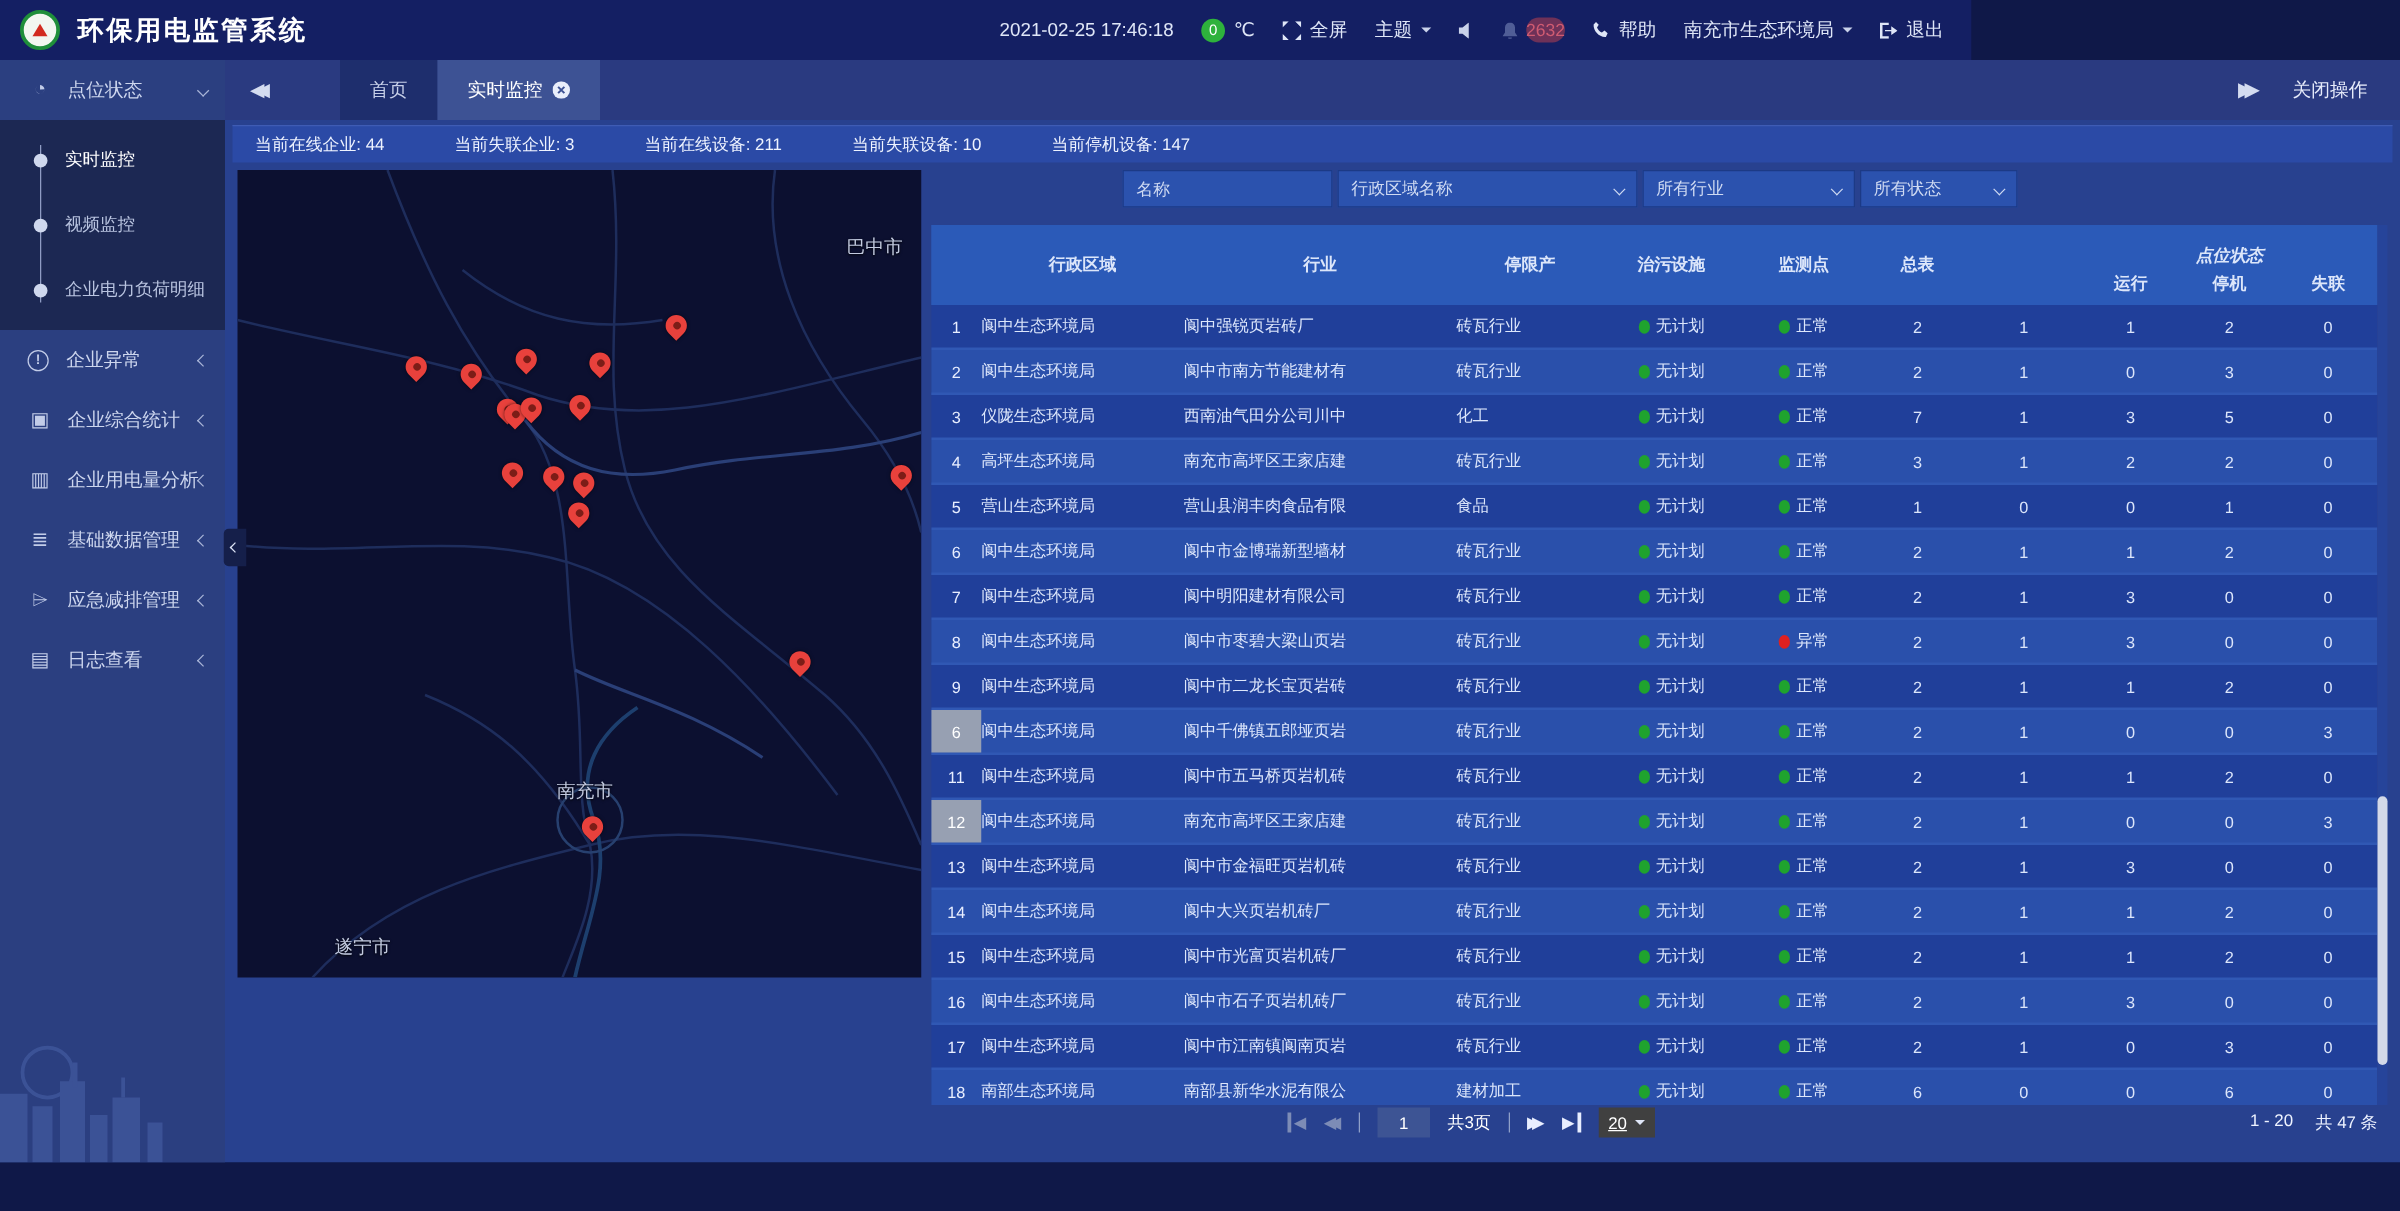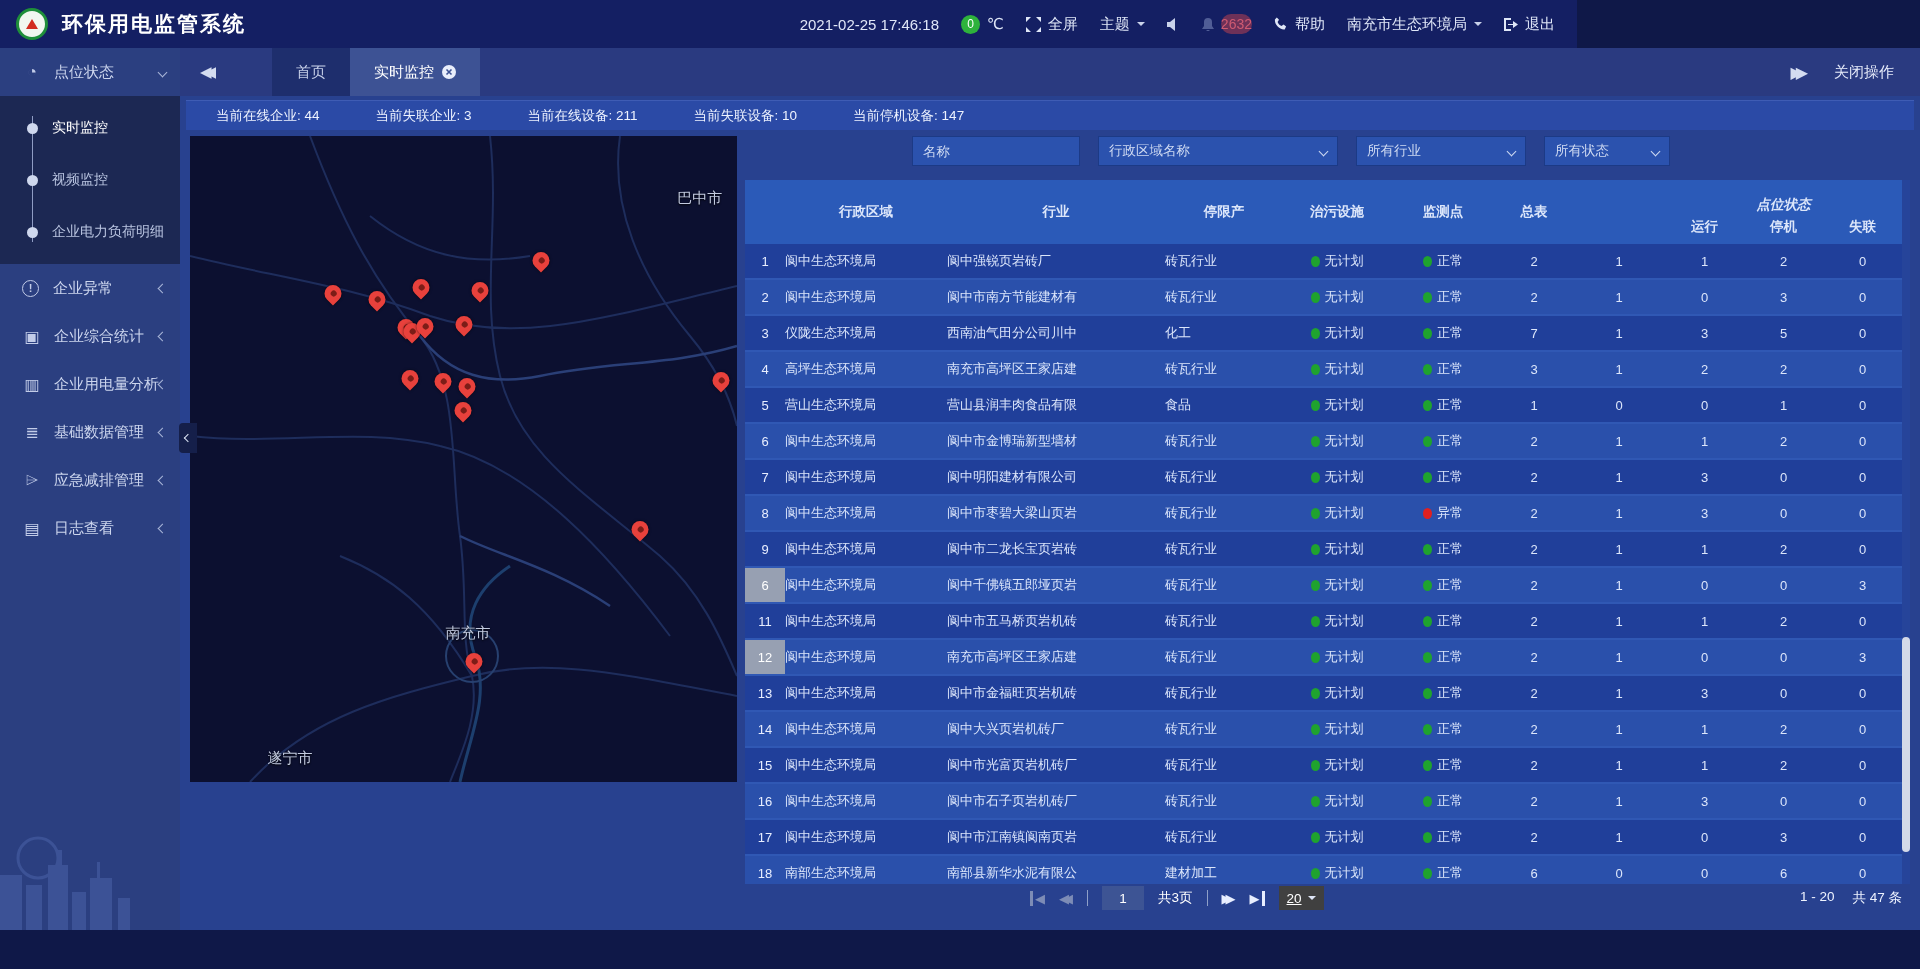--- a/index.html
+++ b/index.html
@@ -40,34 +40,34 @@
   
   .tabbar { position:absolute; left:180px; top:48px; width:1740px; height:48px; background:#2a3a80; display:flex; align-items:stretch; z-index:10; }
   .tab-collapse { width:56px; display:flex; align-items:center; justify-content:center; color:#c9d2ea; cursor:pointer; }
   .dbl-tri { letter-spacing:-7px; font-size:15px; padding-right:7px; color:#d4dcf0; }
   .tab { display:flex; align-items:center; gap:8px; padding:0 24px; font-size:15px; color:#c6cfe8; background:#1e2e6d; cursor:pointer; }
   .tab.active { background:#3d5294; color:#ffffff; }
   .tabbar-right { margin-left:auto; display:flex; align-items:center; gap:26px; padding-right:26px; color:#e6ebfa; font-size:15px; }
 
   
   .content-bg { position:absolute; left:180px; top:96px; width:1740px; height:834px; background:#28418f; }
-  .statsbar { position:absolute; left:186px; top:100px; width:1728px; height:30px; background:#2b4aa6; border-top:1px solid #3f5cb4; display:flex; align-items:center; gap:56px; padding-left:30px; font-size:13.5px; color:#eef3ff; }
+  .statsbar { position:absolute; left:186px; top:100px; width:1728px; height:30px; background:#2b4aa6; border-top:1px solid #3f5cb4; display:flex; align-items:center; gap:56px; padding-left:18px; font-size:13.5px; color:#eef3ff; }
 
   
   .map { position:absolute; left:190px; top:136px; width:547px; height:646px; background:#0c1030; overflow:hidden; }
   .map svg.roads { position:absolute; left:0; top:0; }
   .city-label { position:absolute; transform:translate(-50%,-50%); color:#c3cbe0; font-size:15px; white-space:nowrap; text-shadow:0 1px 2px #000; }
   .pin { position:absolute; width:17px; height:17px; transform:translate(-50%,-100%) rotate(-45deg); transform-origin:center; background:#e8413c; border-radius:50% 50% 50% 0; box-shadow:0 0 3px rgba(0,0,0,.6); }
   .pin::after { content:''; position:absolute; left:5.5px; top:5.5px; width:6px; height:6px; border-radius:50%; background:#7c1d17; }
   .map-collapse { position:absolute; left:179px; top:423px; width:18px; height:30px; background:#151f4a; border-radius:4px 0 0 4px; display:flex; align-items:center; justify-content:center; cursor:pointer; z-index:25; }
   .map-collapse .chev { border-color:#dfe6f7; width:6px; height:6px; }
 
   
   .panel { position:absolute; left:745px; top:136px; width:1165px; height:776px; }
-  .filters { position:absolute; left:0; top:0; width:100%; height:30px; display:flex; gap:18px; }
+  .filters { position:absolute; left:0; top:0; width:100%; height:30px; display:flex; gap:4px; }
   .filters .spacer { width:149px; }
   .fbox { background:#2b52ae; border:1px solid #1c3a86; height:30px; display:flex; align-items:center; padding:0 10px; font-size:13.5px; color:#cfdaf2; }
   input.fbox { outline:none; }
   input.fbox::placeholder { color:#cfdaf2; opacity:1; }
   .fbox .chev { margin-left:auto; border-color:#cfdaf2; }
   .f-name { width:168px; }
   .f-region { width:240px; }
   .f-industry { width:170px; }
   .f-status { width:126px; }
 

